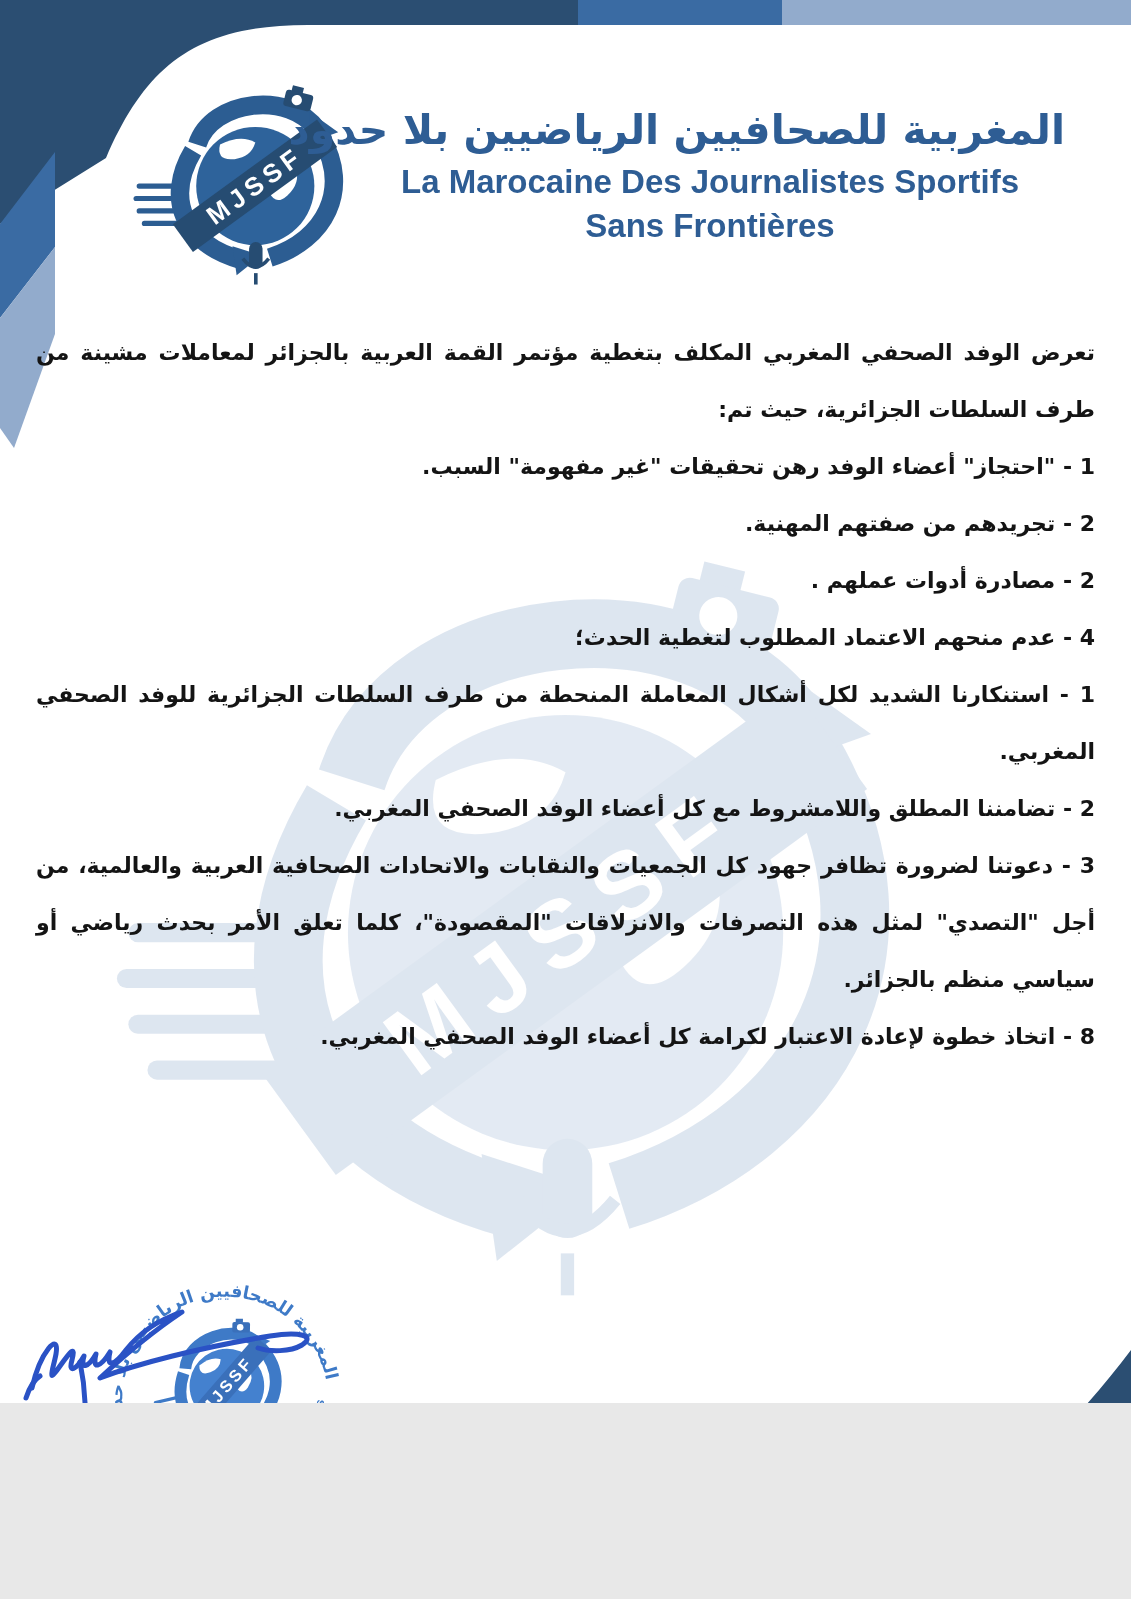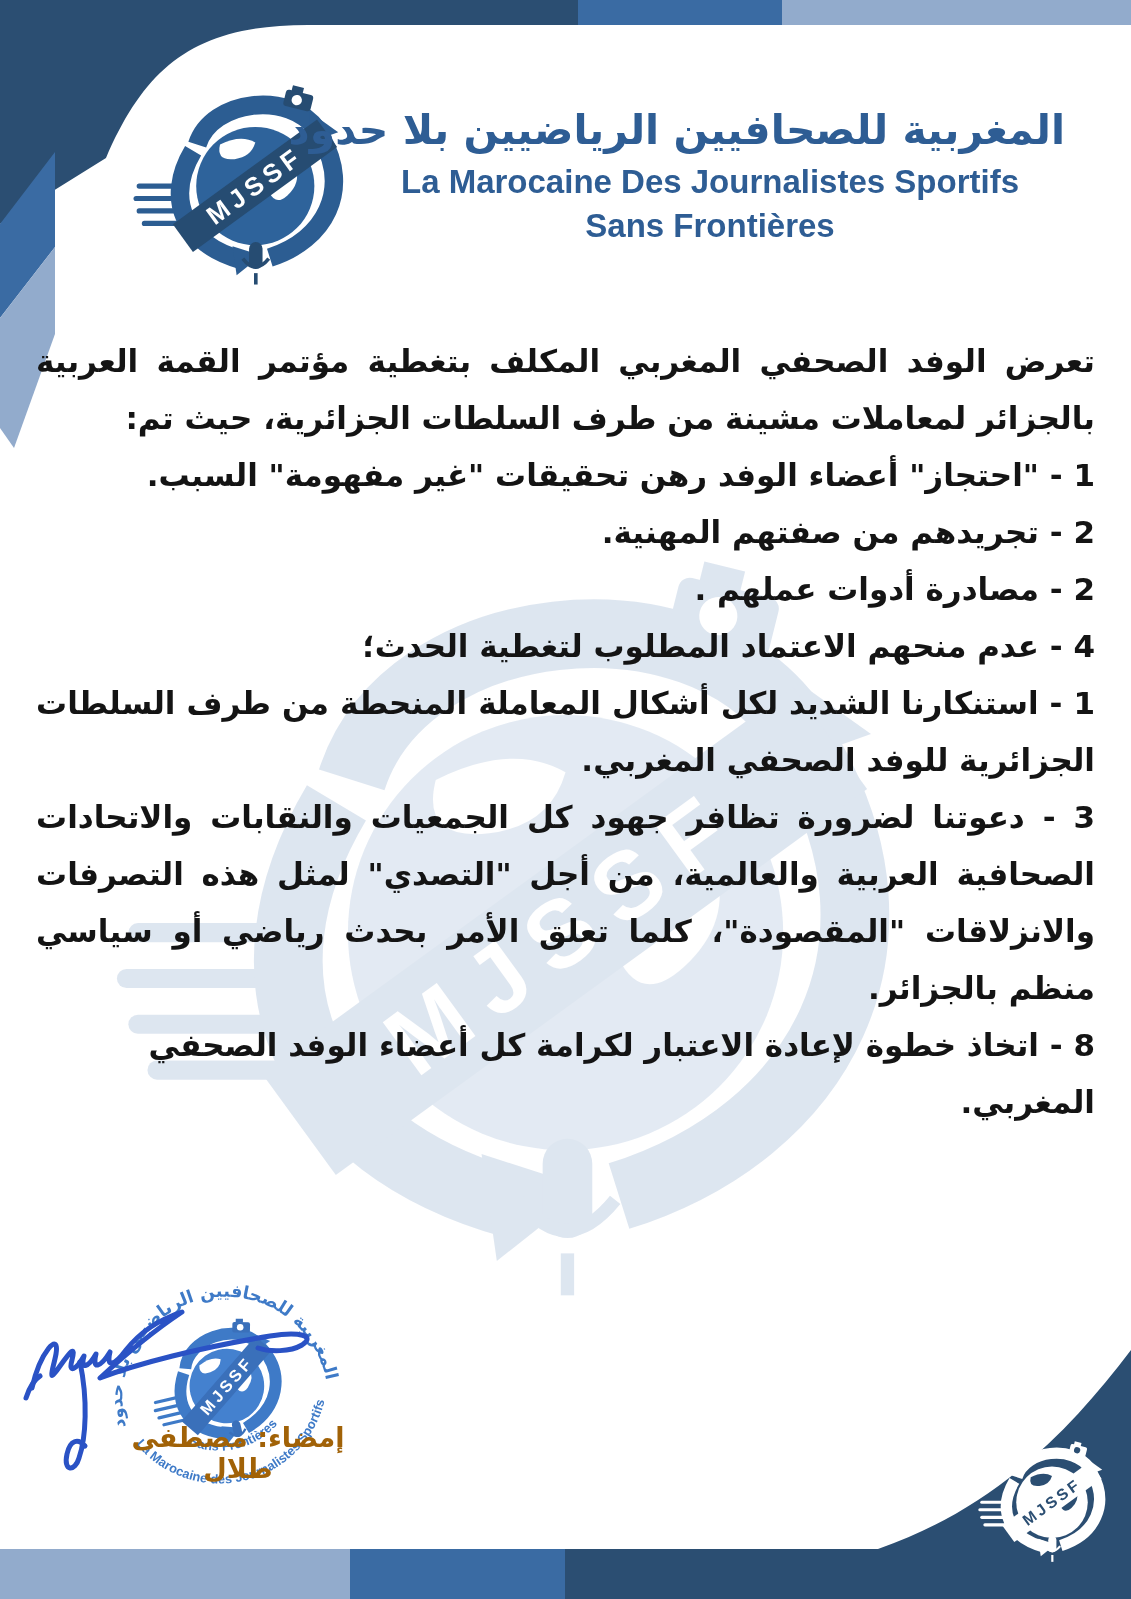--- a/index.html
+++ b/index.html
@@ -1,18 +1,18 @@
 <!DOCTYPE html>
 <html lang="ar"><head>
 <meta charset="utf-8">
 <style>
   html,body{margin:0;padding:0;background:#e8e8e8;}
   .page{
     position:relative;
-    width:1131px;height:1599px;
+    width:1131px;height:1403px;
     background:#ffffff;
     overflow:hidden;
     font-family:"DejaVu Sans","Liberation Sans",sans-serif;
   }
   svg{display:block;}
   .frame-svg{position:absolute;inset:0;z-index:0;}
 
   
   .logo-inst{position:absolute;}
   .logo-main{left:133px;top:70px;width:228px;height:228px;
@@ -27,23 +27,23 @@
     text-align:center;color:#2e5d94;
   }
   .title-ar{
     direction:rtl;font-size:41px;font-weight:bold;line-height:60px;white-space:nowrap;
     font-family:"DejaVu Sans",sans-serif;
   }
   .title-fr{font-size:33px;font-weight:bold;line-height:44px;
     font-family:"Liberation Sans","DejaVu Sans",sans-serif;}
 
   .content{
-    position:absolute;left:36px;right:36px;top:333px;z-index:2;
+    position:absolute;left:36px;right:36px;top:324px;z-index:2;
     direction:rtl;text-align:right;
-    color:#141414;font-weight:bold;font-size:31px;line-height:57px;
+    color:#141414;font-weight:bold;font-size:22px;line-height:57px;
   }
   .content p{margin:0;}
   .content .justify{text-align:justify;}
   .content .gap{margin-top:46px;}
 
   .sig-zone{position:absolute;left:0;top:1260px;width:420px;height:280px;z-index:3;}
   .stamp-svg{position:absolute;left:96px;top:20px;width:252px;height:218px;opacity:.92;}
   .sign-svg{position:absolute;left:18px;top:6px;width:340px;height:215px;}
   .sig-label{
     position:absolute;left:108px;top:162px;width:260px;
@@ -135,20 +135,21 @@
     <div class="title-fr">Sans Frontières</div>
   </div>
 
   <div class="content">
     <p class="justify">تعرض الوفد الصحفي المغربي المكلف بتغطية مؤتمر القمة العربية بالجزائر لمعاملات مشينة من طرف السلطات الجزائرية، حيث تم:</p>
     <p>1 - "احتجاز" أعضاء الوفد رهن تحقيقات "غير مفهومة" السبب.</p>
     <p>2 - تجريدهم من صفتهم المهنية.</p>
     <p>2 - مصادرة أدوات عملهم .</p>
     <p>4 - عدم منحهم الاعتماد المطلوب لتغطية الحدث؛</p>
     <p class="justify">1 - استنكارنا الشديد لكل أشكال المعاملة المنحطة من طرف السلطات الجزائرية للوفد الصحفي المغربي.</p>
+    <p>2 - تضامننا المطلق واللامشروط مع كل أعضاء الوفد الصحفي المغربي.</p>
     <p class="justify">3 - دعوتنا لضرورة تظافر جهود كل الجمعيات والنقابات والاتحادات الصحافية العربية والعالمية، من أجل "التصدي" لمثل هذه التصرفات والانزلاقات "المقصودة"، كلما تعلق الأمر بحدث رياضي أو سياسي منظم بالجزائر.</p>
     <p>8 - اتخاذ خطوة لإعادة الاعتبار لكرامة كل أعضاء الوفد الصحفي المغربي.</p>
   </div>
 
   <div class="sig-zone">
     <svg class="stamp-svg" viewBox="0 0 245 210" style="--ribbon:#2e6fc3;--ribbon2:#2a64b5;--globe:#3577cc;--land:#ffffff;--band-text:#ffffff;">
       <defs>
         <path id="arcTop" d="M25,138 A100,100 0 1 1 220,138"></path>
         <path id="arcB1" d="M18,102 A105,105 0 0 0 227,102"></path>
         <path id="arcB2" d="M58,128 A75,75 0 0 0 187,128"></path>

